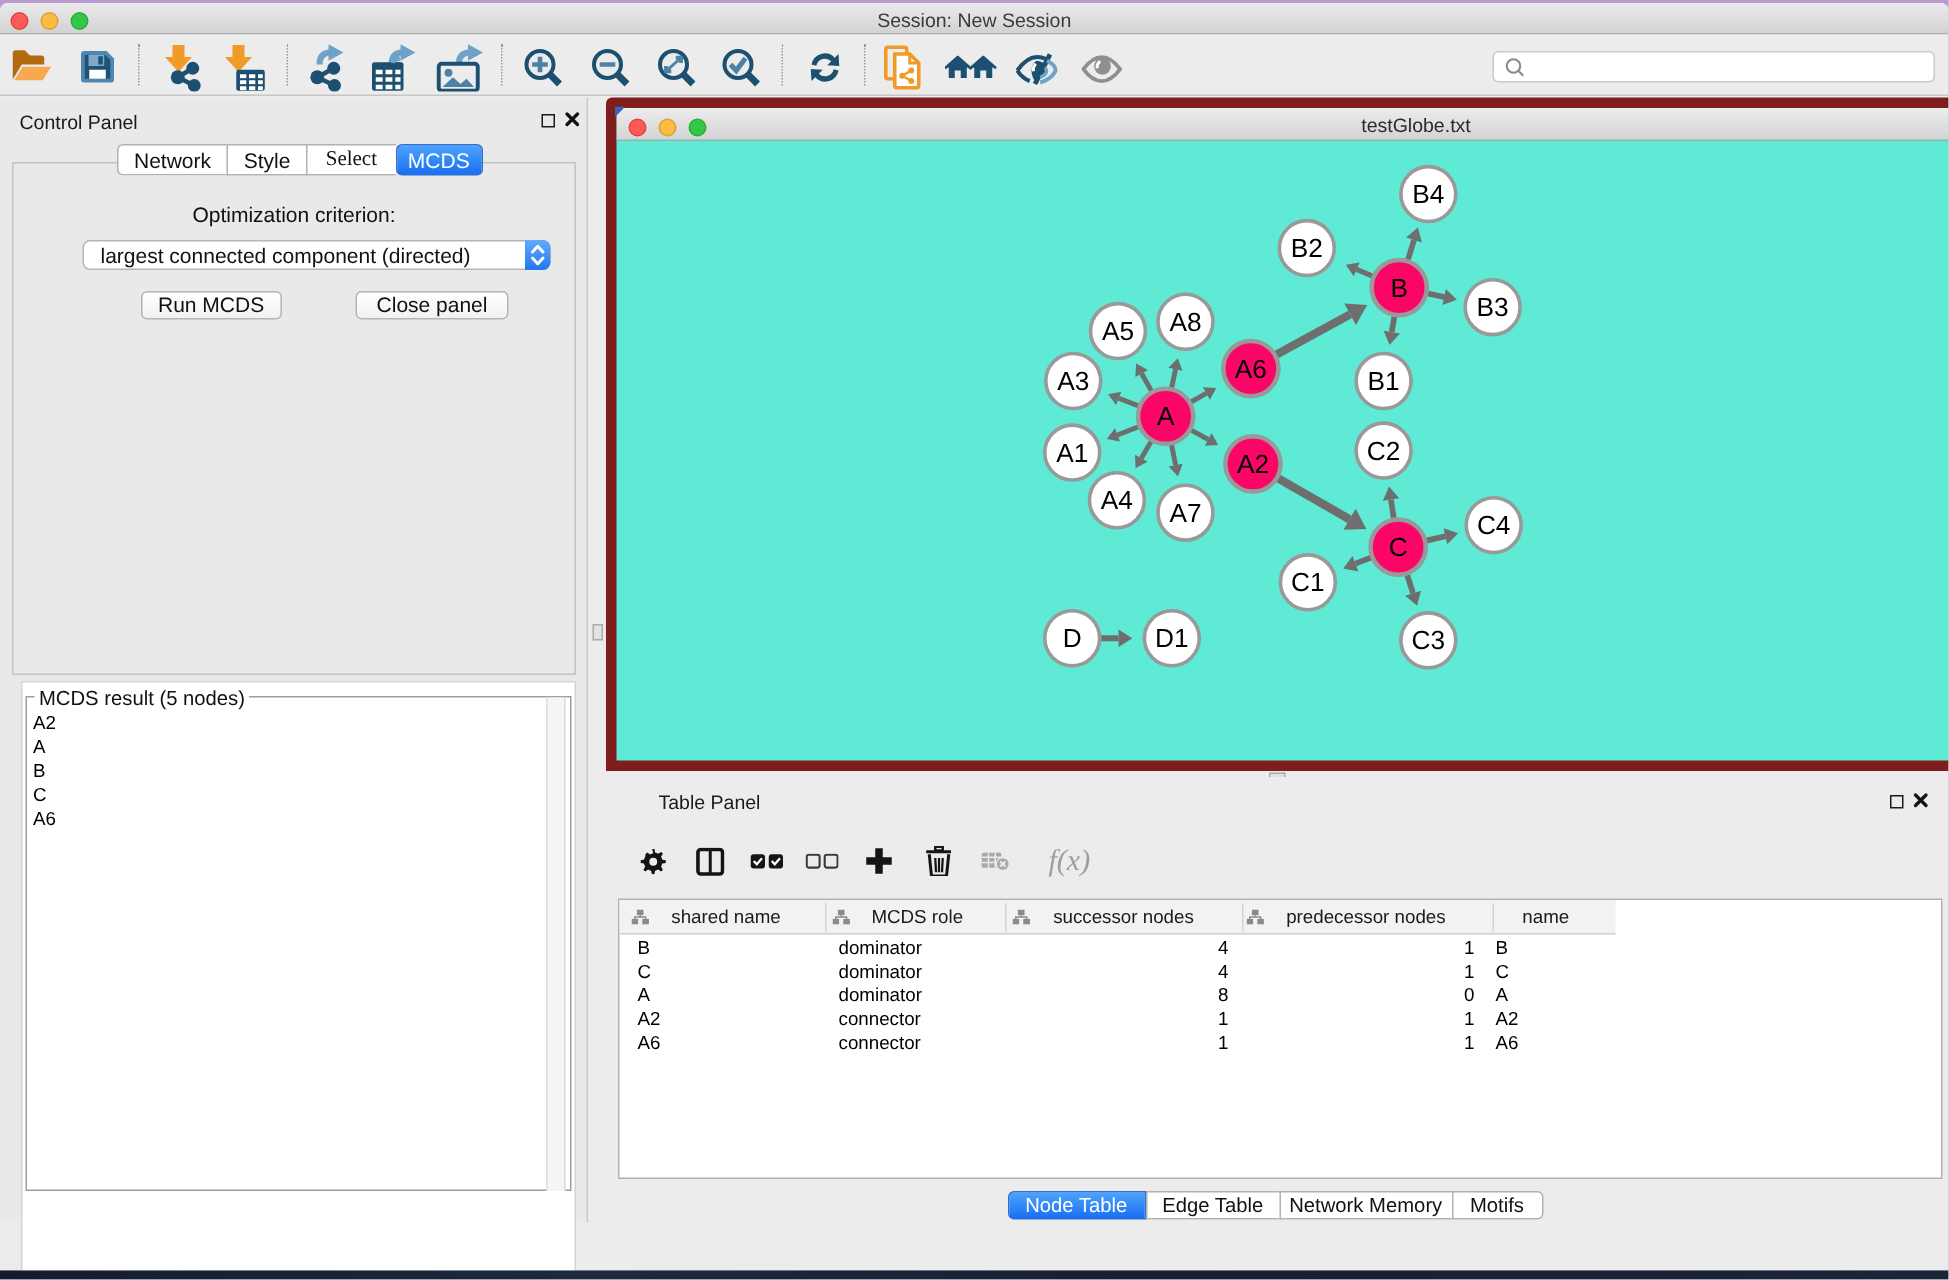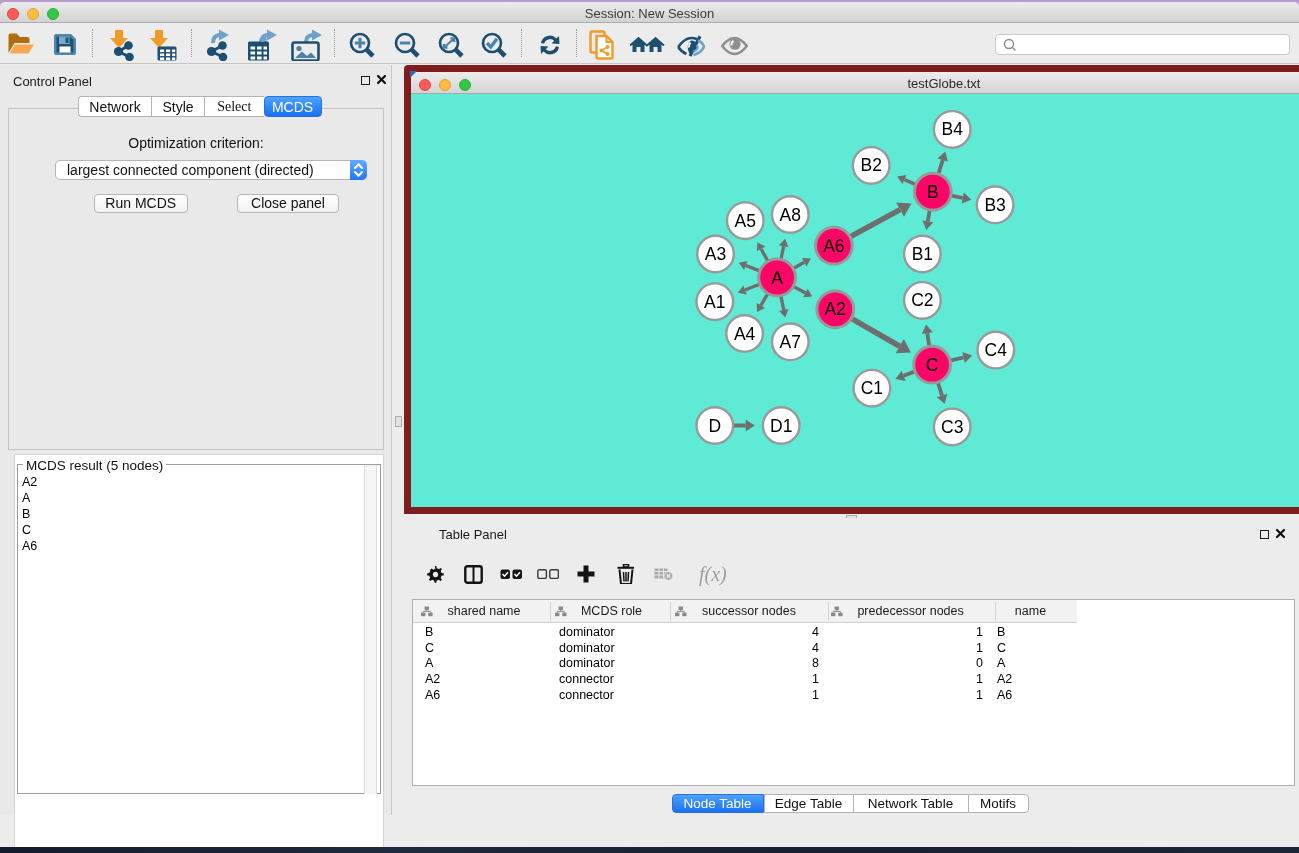--- a/index.html
+++ b/index.html
@@ -460,18 +460,18 @@
 <span class="abs" style="left:12px;">A6</span>
           <span class="abs" style="left:146px;">connector</span>
 <span class="abs" style="left:306px;width:100px;text-align:right;">1</span>
 <span class="abs" style="left:470px;width:100px;text-align:right;">1</span>
 <span class="abs" style="left:584px;">A6</span>
         </div>
  </div>
  <div id="btabs">
   <div class="tab sel" style="width:92px;">Node Table</div>
   <div class="tab" style="width:89px;">Edge Table</div>
-  <div class="tab" style="width:115px;">Network Table</div>
+  <div class="tab" style="width:115px;">Network Memory</div>
   <div class="tab" style="width:61px;">Motifs</div>
  </div>
 </div>
 </div>
 <div id="deskbottom"></div>
 
 </body></html>

